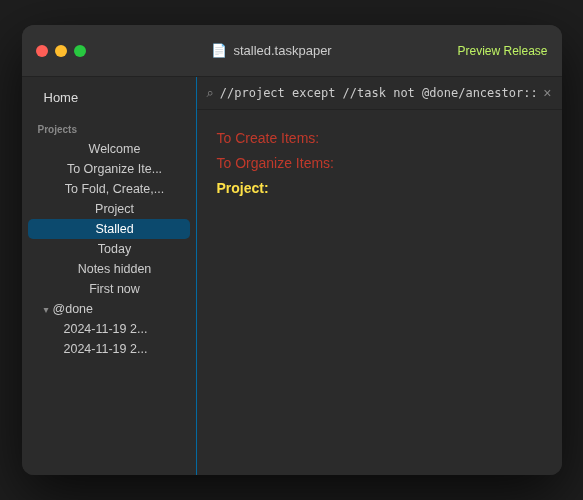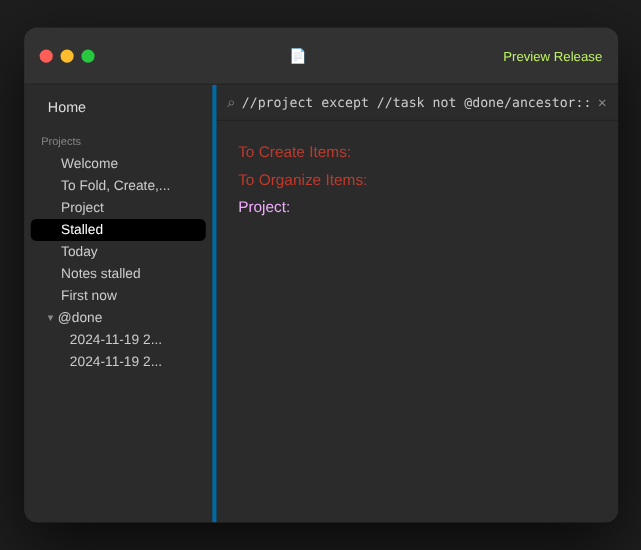--- a/index.html
+++ b/index.html
@@ -66,53 +66,54 @@
       font-size: 12px;
     }
     .content {
       display: flex;
       flex: 1;
       overflow: hidden;
     }
     .sidebar {
       width: 175px;
       background: #2b2b2b;
-      border-right: 4px solid #0369a1;
+      border-right: 1px solid #0369a1;
       overflow-y: auto;
       padding: 10px 0;
       flex-shrink: 0;
     }
     .sidebar-section-label {
       color: #888;
       font-size: 10px;
-      font-weight: 400;
+      font-weight: 700;
       padding: 10px 16px 4px;
       text-transform: none;
       letter-spacing: 0;
     }
     .sidebar-item {
       padding: 3px 16px;
       color: #ccc;
       font-size: 12.5px;
       cursor: pointer;
       border-radius: 5px;
       margin: 0 6px;
     }
     .sidebar-item.active {
-      background: #000000;
+      background: #0c4a6e;
       color: #fff;
     }
     .sidebar-item.home {
       color: #ddd;
       font-size: 13px;
       font-weight: 500;
       margin-bottom: 6px;
     }
     .sidebar-item.sub {
       padding-left: 28px;
+      text-align: center;
     }
     .sidebar-item.tag-child {
       padding-left: 36px;
     }
     .sidebar-tag-row {
       display: flex;
       align-items: center;
       padding: 3px 16px;
       color: #ccc;
       font-size: 12.5px;
@@ -157,53 +158,56 @@
       padding: 16px 20px;
       overflow-y: auto;
     }
     .editor-item {
       color: #c0392b;
       font-size: 14px;
       line-height: 1.8;
       font-weight: 500;
     }
     .editor-item.project-label {
-      color: #f0abfc;
+      color: #fde047;
+      font-weight: bold;
     }
   </style>
 </head>
 <body>
 
 <div class="window">
 
   <div class="titlebar">
     <div class="traffic-lights">
       <div class="traffic-light tl-close"></div>
       <div class="traffic-light tl-minimize"></div>
       <div class="traffic-light tl-maximize"></div>
     </div>
     <div class="titlebar-center">
       <span class="file-icon">📄</span>
+      <span class="file-name">stalled.taskpaper</span>
     </div>
     <span class="preview-badge">Preview Release</span>
   </div>
 
   <div class="content">
 
     <div class="sidebar">
       <div class="sidebar-item home">Home</div>
 
       <div class="sidebar-section-label">Projects</div>
       <div class="sidebar-item sub">Welcome</div>
+      <div class="sidebar-item sub">To Organize Ite...</div>
       <div class="sidebar-item sub">To Fold, Create,...</div>
       <div class="sidebar-item sub">Project</div>
 
       <div class="sidebar-item sub active">Stalled</div>
       <div class="sidebar-item sub">Today</div>
-      <div class="sidebar-item sub">Notes stalled</div>
+      <div class="sidebar-item sub">Notes hidden</div>
       <div class="sidebar-item sub">First now</div>
 
       <div class="sidebar-tag-row">
         <span class="chevron">▾</span>
         <span>@done</span>
       </div>
       <div class="sidebar-item tag-child">2024-11-19 2...</div>
       <div class="sidebar-item tag-child">2024-11-19 2...</div>
     </div>
 

